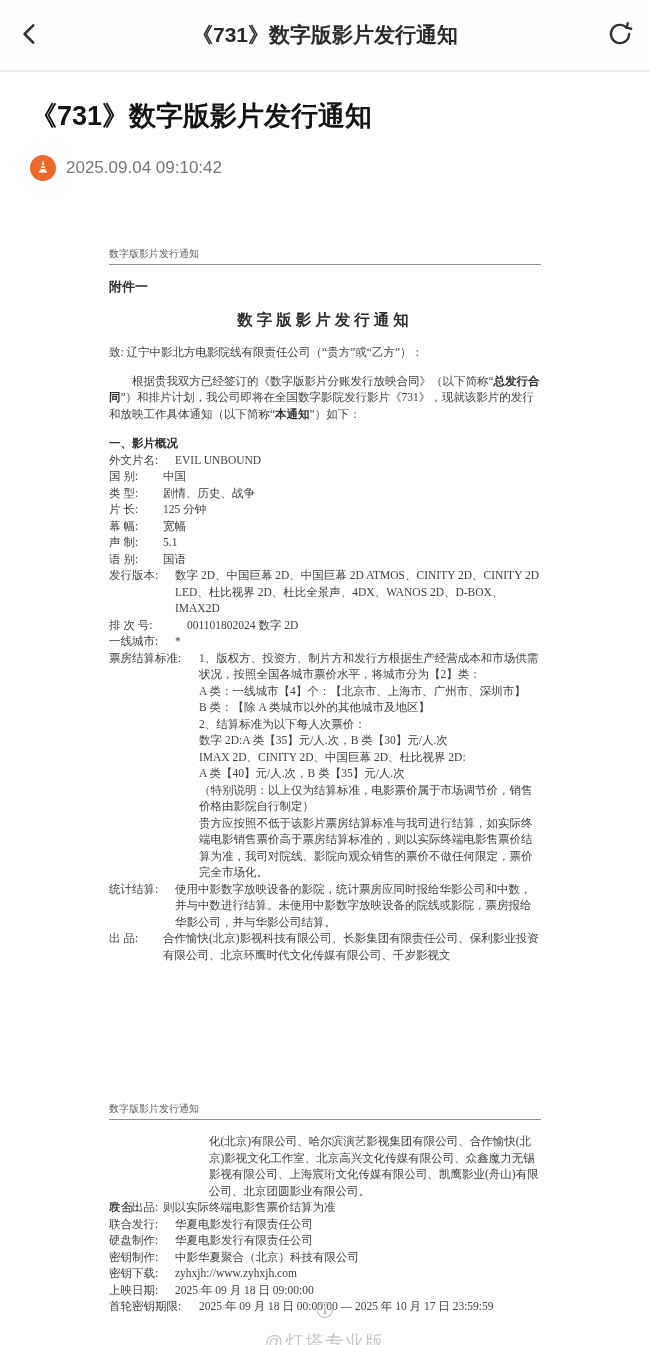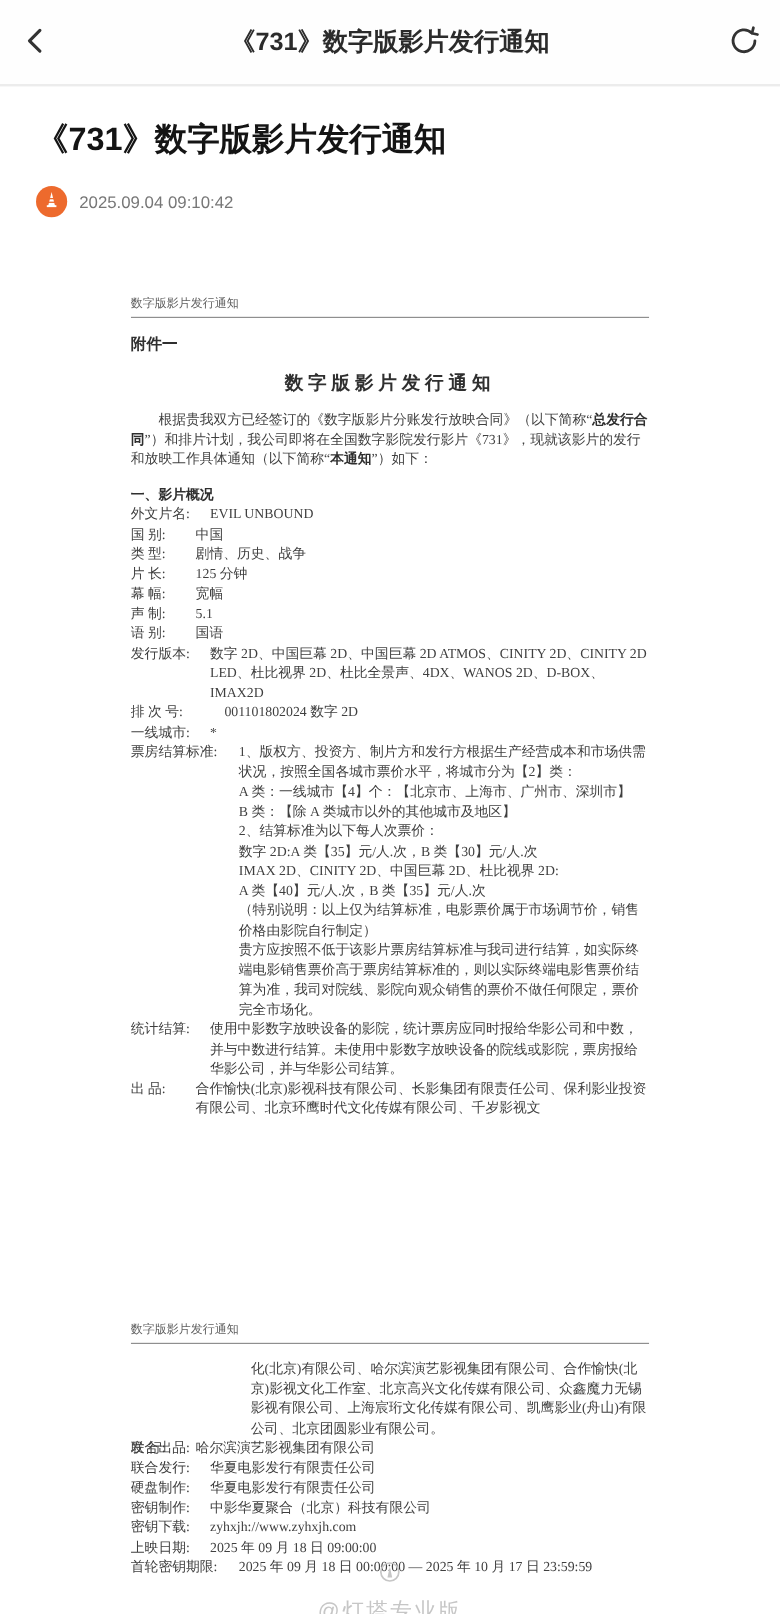--- a/index.html
+++ b/index.html
@@ -23,21 +23,21 @@
   }
   
   .article-title{
     margin:26px 30px 0;font-size:27px;line-height:36px;font-weight:700;color:#141414;
   }
   .meta{margin:21px 30px 0;display:flex;align-items:center;gap:10px;}
   .avatar{
     width:26px;height:26px;border-radius:50%;background:#ed6a2d;
     display:flex;align-items:center;justify-content:center;flex:0 0 auto;
   }
-  .meta-time{font-size:14px;color:#777777;}
+  .meta-time{font-size:17px;color:#777777;}
   
   .doc{
     width:432px;margin:66px auto 0;color:#3f3f3f;
     font-family:"Liberation Serif","DejaVu Serif",serif;
     font-size:11.5px;line-height:16.5px;
   }
   .p1wrap{height:855px;overflow:hidden;}
   .p2wrap{height:220px;overflow:hidden;}
   .pghead{
     font-size:10px;color:#5f5f5f;padding-bottom:3px;line-height:14px;
@@ -100,20 +100,21 @@
     </span>
     <span class="meta-time">2025.09.04 09:10:42</span>
   </div>
 
   <section class="doc">
 
     <div class="p1wrap">
       <div class="pghead">数字版影片发行通知</div>
       <div class="attach">附件一</div>
       <div class="doctitle">数字版影片发行通知</div>
+      <div class="docline">致: 辽宁中影北方电影院线有限责任公司（“贵方”或“乙方”）：</div>
       <p class="intro"><span>根据贵我双方已经签订的《数字版影片分账发行放映合同》（以下简称“</span><b>总发行合同</b><span>”）和排片计划，我公司即将在全国数字影院发行影片《731》，现就该影片的发行和放映工作具体通知（以下简称“</span><b>本通知</b><span>”）如下：</span></p>
       <div class="sect">一、影片概况</div>
       <div>
           <div class="doc-row" style="padding-left: 66px;"><span class="lbl">外文片名:</span><span>EVIL UNBOUND</span></div>
           <div class="doc-row" style="padding-left: 54px;"><span class="lbl">国 别:</span><span>中国</span></div>
           <div class="doc-row" style="padding-left: 54px; font-family: Liberation Serif, serif;"><span class="lbl">类 型:</span><span>剧情、历史、战争</span></div>
           <div class="doc-row" style="padding-left: 54px;"><span class="lbl">片 长:</span><span>125 分钟</span></div>
           <div class="doc-row" style="padding-left: 54px;"><span class="lbl">幕 幅:</span><span>宽幅</span></div>
           <div class="doc-row" style="padding-left: 54px;"><span class="lbl">声 制:</span><span>5.1</span></div>
           <div class="doc-row" style="padding-left: 54px;"><span class="lbl">语 别:</span><span>国语</span></div>
@@ -124,21 +125,21 @@
           <div class="doc-row" style="padding-left: 66px;"><span class="lbl">统计结算:</span><span>使用中影数字放映设备的影院，统计票房应同时报给华影公司和中数，并与中数进行结算。未使用中影数字放映设备的院线或影院，票房报给华影公司，并与华影公司结算。</span></div>
           <div class="doc-row" style="padding-left: 54px;"><span class="lbl">出 品:</span><span>合作愉快(北京)影视科技有限公司、长影集团有限责任公司、保利影业投资有限公司、北京环鹰时代文化传媒有限公司、千岁影视文</span></div>
         </div>
     </div>
 
     <div class="p2wrap">
       <div class="pghead">数字版影片发行通知</div>
       <div class="cont">化(北京)有限公司、哈尔滨演艺影视集团有限公司、合作愉快(北京)影视文化工作室、北京高兴文化传媒有限公司、众鑫魔力无锡影视有限公司、上海宸珩文化传媒有限公司、凯鹰影业(舟山)有限公司、北京团圆影业有限公司。</div>
       <div>
           <div class="doc-row" style="padding-left: 66px;"><span class="lbl">联合出品:</span><span></span></div>
-          <div class="doc-row" style="padding-left: 54px;"><span class="lbl">发 行:</span><span>哈尔滨演艺影视集团有限公司</span></div>
+          <div class="doc-row" style="padding-left: 54px;"><span class="lbl">发 行:</span><span>则以实际终端电影售票价结算为准</span></div>
           <div class="doc-row" style="padding-left: 66px;"><span class="lbl">联合发行:</span><span>华夏电影发行有限责任公司</span></div>
           <div class="doc-row" style="padding-left: 66px;"><span class="lbl">硬盘制作:</span><span>华夏电影发行有限责任公司</span></div>
           <div class="doc-row" style="padding-left: 66px;"><span class="lbl">密钥制作:</span><span>中影华夏聚合（北京）科技有限公司</span></div>
           <div class="doc-row" style="padding-left: 66px;"><span class="lbl">密钥下载:</span><span>zyhxjh://www.zyhxjh.com</span></div>
           <div class="doc-row" style="padding-left: 66px;"><span class="lbl">上映日期:</span><span>2025 年 09 月 18 日 09:00:00</span></div>
           <div class="doc-row" style="padding-left: 90px;"><span class="lbl">首轮密钥期限:</span><span>2025 年 09 月 18 日 00:00:00 — 2025 年 10 月 17 日 23:59:59</span></div>
         </div>
     </div>
   </section>
 </main>

